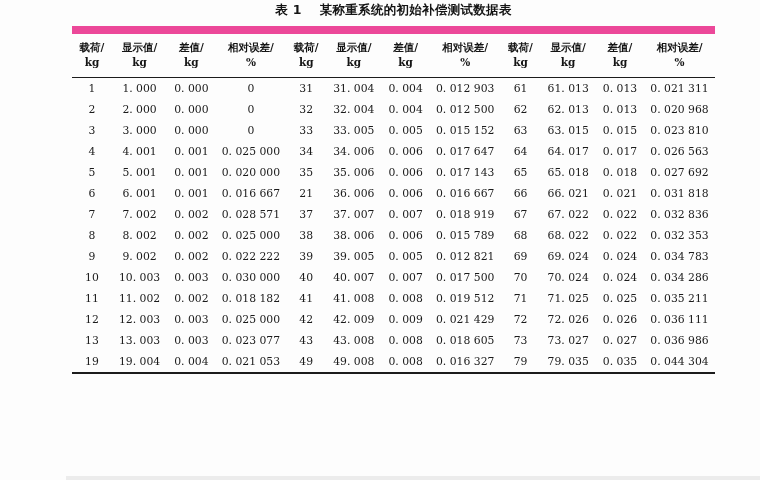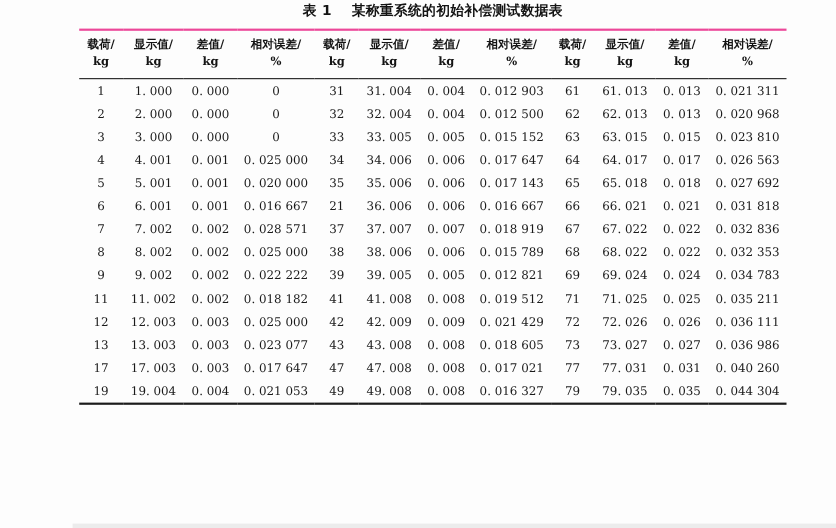--- a/index.html
+++ b/index.html
@@ -32,21 +32,21 @@
     color: #141414;
     letter-spacing: 0.3px;
   }
   .caption .caption-label {
     margin-right: 18px;
   }
   table.data-table {
     width: 643px;
     border-collapse: collapse;
     table-layout: fixed;
-    border-top: 2px solid #ec4899;
+    border-top: 8px solid #ec4899;
     border-bottom: 2.5px solid #1c1c1c;
   }
   table.data-table thead th {
     border-bottom: 1.6px solid #1c1c1c;
     font-size: 10.5px;
     font-weight: bold;
     line-height: 15px;
     padding: 6px 0 7px 0;
     text-align: center;
     white-space: nowrap;
@@ -234,20 +234,34 @@
             <td>39</td>
             <td>39. 005</td>
             <td>0. 005</td>
             <td>0. 012 821</td>
             <td>69</td>
             <td>69. 024</td>
             <td>0. 024</td>
             <td>0. 034 783</td>
           </tr>
           <tr>
+            <td>10</td>
+            <td>10. 003</td>
+            <td>0. 003</td>
+            <td>0. 030 000</td>
+            <td>40</td>
+            <td>40. 007</td>
+            <td>0. 007</td>
+            <td>0. 017 500</td>
+            <td>70</td>
+            <td>70. 024</td>
+            <td>0. 024</td>
+            <td>0. 034 286</td>
+          </tr>
+          <tr>
             <td>11</td>
             <td>11. 002</td>
             <td>0. 002</td>
             <td>0. 018 182</td>
             <td>41</td>
             <td>41. 008</td>
             <td>0. 008</td>
             <td>0. 019 512</td>
             <td>71</td>
             <td>71. 025</td>
@@ -276,34 +290,20 @@
             <td>43</td>
             <td>43. 008</td>
             <td>0. 008</td>
             <td>0. 018 605</td>
             <td>73</td>
             <td>73. 027</td>
             <td>0. 027</td>
             <td>0. 036 986</td>
           </tr>
           <tr>
-            <td>17</td>
-            <td>17. 003</td>
-            <td>0. 003</td>
-            <td>0. 017 647</td>
-            <td>47</td>
-            <td>47. 008</td>
-            <td>0. 008</td>
-            <td>0. 017 021</td>
-            <td>77</td>
-            <td>77. 031</td>
-            <td>0. 031</td>
-            <td>0. 040 260</td>
-          </tr>
-          <tr>
             <td>19</td>
             <td>19. 004</td>
             <td>0. 004</td>
             <td>0. 021 053</td>
             <td>49</td>
             <td>49. 008</td>
             <td>0. 008</td>
             <td>0. 016 327</td>
             <td>79</td>
             <td>79. 035</td>

